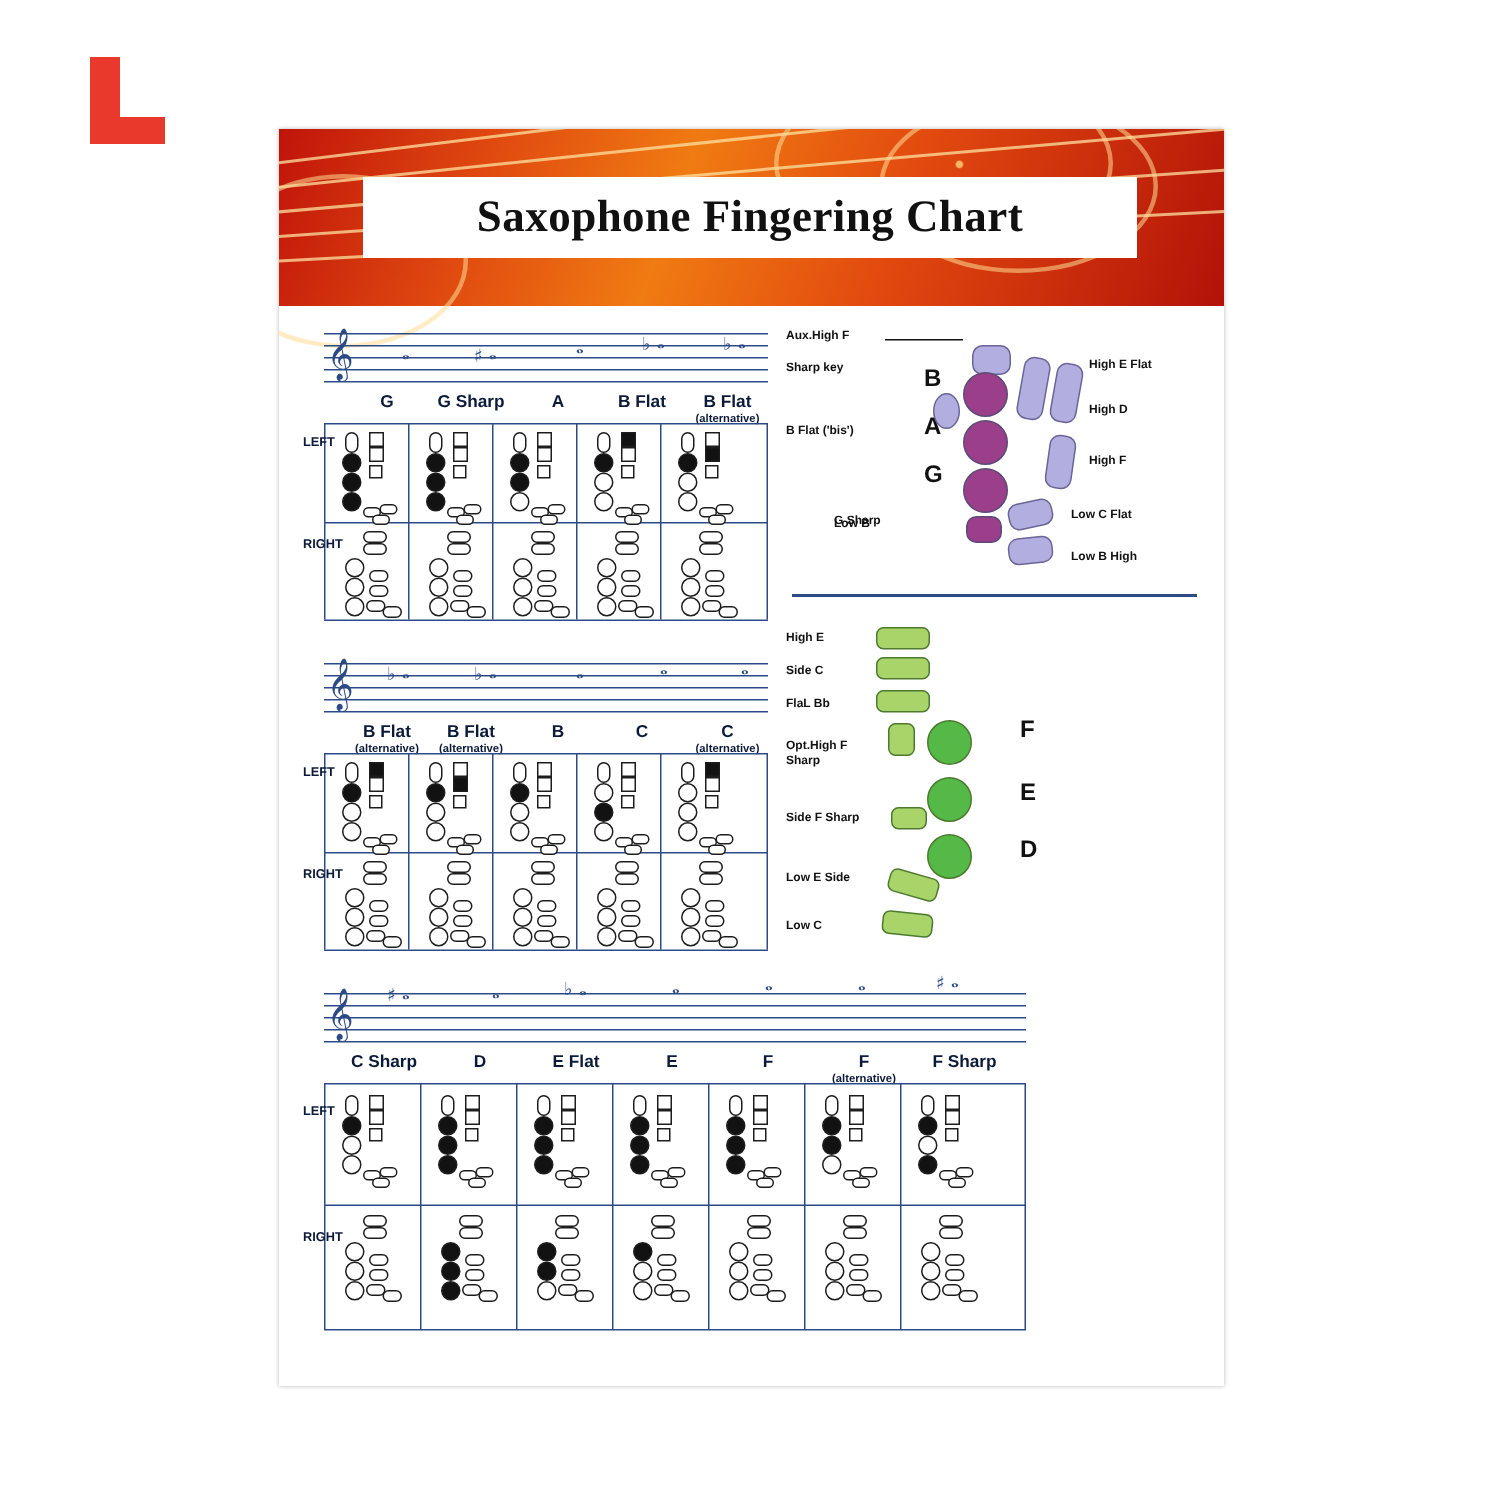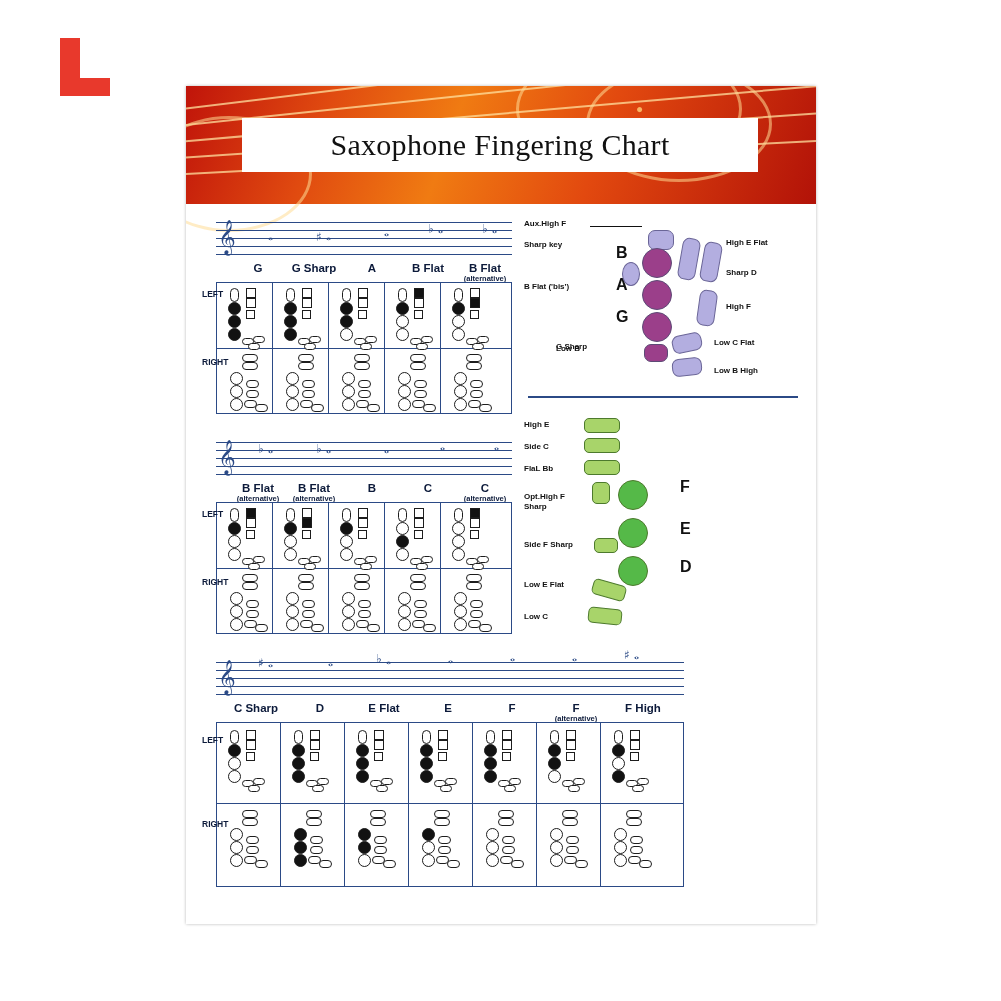--- a/index.html
+++ b/index.html
@@ -35,21 +35,21 @@
   }
   #banner .swoosh{
     position:absolute;border-radius:50%;
     border:3px solid rgba(255,220,150,.55);
   }
   #title-plate{
     position:absolute;left:56px;top:32px;width:516px;height:54px;
     background:#ffffff;display:flex;align-items:center;justify-content:center;
   }
   #title-plate span{
-    font-size:30px;font-weight:normal;color:#111;letter-spacing:.3px;
+    font-size:30px;font-weight:bold;color:#111;letter-spacing:.3px;
     font-family:"Liberation Serif", serif;
   }
 
   
   .note-name{font-size:11.5px;font-weight:bold;color:#0c1a3a;text-align:center;line-height:12px;}
   .note-alt{font-size:7.5px;font-weight:bold;color:#0c1a3a;text-align:center;line-height:9px;}
   .lr-label{
     font-size:8.5px;font-weight:bold;color:#0c1a3a;letter-spacing:0;
     line-height:9.5px;text-align:center;width:12px;
   }
@@ -444,21 +444,21 @@
       <div class="nhead" style="left:418px;top:-11px;">𝅝</div>
     </div>
 
     <div style="position:absolute;left:22px;top:44px;width:64px;" class="note-name">C Sharp</div>
     <div style="position:absolute;left:86px;top:44px;width:64px;" class="note-name">D</div>
     <div style="position:absolute;left:150px;top:44px;width:64px;" class="note-name">E Flat</div>
     <div style="position:absolute;left:214px;top:44px;width:64px;" class="note-name">E</div>
     <div style="position:absolute;left:278px;top:44px;width:64px;" class="note-name">F</div>
     <div style="position:absolute;left:342px;top:44px;width:64px;" class="note-name">F</div>
     <div style="position:absolute;left:342px;top:56px;width:64px;" class="note-alt">(alternative)</div>
-    <div style="position:absolute;left:406px;top:44px;width:70px;" class="note-name">F High</div>
+    <div style="position:absolute;left:406px;top:44px;width:70px;" class="note-name">F Sharp</div>
 
     <div class="grid-line" style="left:14px;top:64px;width:468px;height:1.2px;"></div>
     <div class="grid-line" style="left:14px;top:145px;width:468px;height:1.2px;"></div>
     <div class="grid-line" style="left:14px;top:228px;width:468px;height:1.2px;"></div>
     <div class="grid-line" style="left:14px;top:64px;width:1.2px;height:164px;"></div>
     <div class="grid-line" style="left:78px;top:64px;width:1.2px;height:164px;"></div>
     <div class="grid-line" style="left:142px;top:64px;width:1.2px;height:164px;"></div>
     <div class="grid-line" style="left:206px;top:64px;width:1.2px;height:164px;"></div>
     <div class="grid-line" style="left:270px;top:64px;width:1.2px;height:164px;"></div>
     <div class="grid-line" style="left:334px;top:64px;width:1.2px;height:164px;"></div>
@@ -632,21 +632,21 @@
 
   <div id="sax-upper" style="left:336px;top:128px;width:290px;height:200px;">
     <div class="dg-line" style="left:68px;top:12px;width:52px;"></div>
     <div class="dg-label" style="left:2px;top:5px;">Aux.High F</div>
     <div class="dg-label" style="left:2px;top:26px;">Sharp key</div>
     <div class="dg-label" style="left:2px;top:68px;">B Flat ('bis')</div>
     <div class="dg-label" style="left:34px;top:128px;">G Sharp</div>
     <div class="dg-label" style="left:34px;top:130px;">Low B</div>
 
     <div class="dg-label" style="left:204px;top:24px;">High E Flat</div>
-    <div class="dg-label" style="left:204px;top:54px;">Sharp D</div>
+    <div class="dg-label" style="left:204px;top:54px;">High D</div>
     <div class="dg-label" style="left:204px;top:88px;">High F</div>
     <div class="dg-label" style="left:192px;top:124px;">Low C Flat</div>
     <div class="dg-label" style="left:192px;top:152px;">Low B High</div>
 
     <div class="dg-letter" style="left:94px;top:30px;">B</div>
     <div class="dg-letter" style="left:94px;top:62px;">A</div>
     <div class="dg-letter" style="left:94px;top:94px;">G</div>
 
     <div class="pkey lav rect" style="left:126px;top:16px;width:24px;height:18px;"></div>
     <div class="pkey" style="left:120px;top:34px;width:28px;height:28px;"></div>
@@ -663,21 +663,21 @@
 
     <div class="sep-line" style="left:6px;top:182px;width:270px;"></div>
   </div>
 
   <div id="sax-lower" style="left:336px;top:330px;width:290px;height:230px;">
     <div class="dg-label" style="left:2px;top:4px;">High E</div>
     <div class="dg-label" style="left:2px;top:26px;">Side C</div>
     <div class="dg-label" style="left:2px;top:48px;">FlaL Bb</div>
     <div class="dg-label" style="left:2px;top:76px;width:58px;white-space:normal;line-height:10px;">Opt.High F Sharp</div>
     <div class="dg-label" style="left:2px;top:124px;">Side F Sharp</div>
-    <div class="dg-label" style="left:2px;top:164px;">Low E Flat</div>
+    <div class="dg-label" style="left:2px;top:164px;">Low E Side</div>
     <div class="dg-label" style="left:2px;top:196px;">Low C</div>
 
     <div class="dg-letter" style="left:158px;top:62px;">F</div>
     <div class="dg-letter" style="left:158px;top:104px;">E</div>
     <div class="dg-letter" style="left:158px;top:142px;">D</div>
 
     <div class="gkey lt rect" style="left:62px;top:2px;width:34px;height:13px;"></div>
     <div class="gkey lt rect" style="left:62px;top:22px;width:34px;height:13px;"></div>
     <div class="gkey lt rect" style="left:62px;top:44px;width:34px;height:13px;"></div>
     <div class="gkey lt rect" style="left:70px;top:66px;width:16px;height:20px;"></div>

